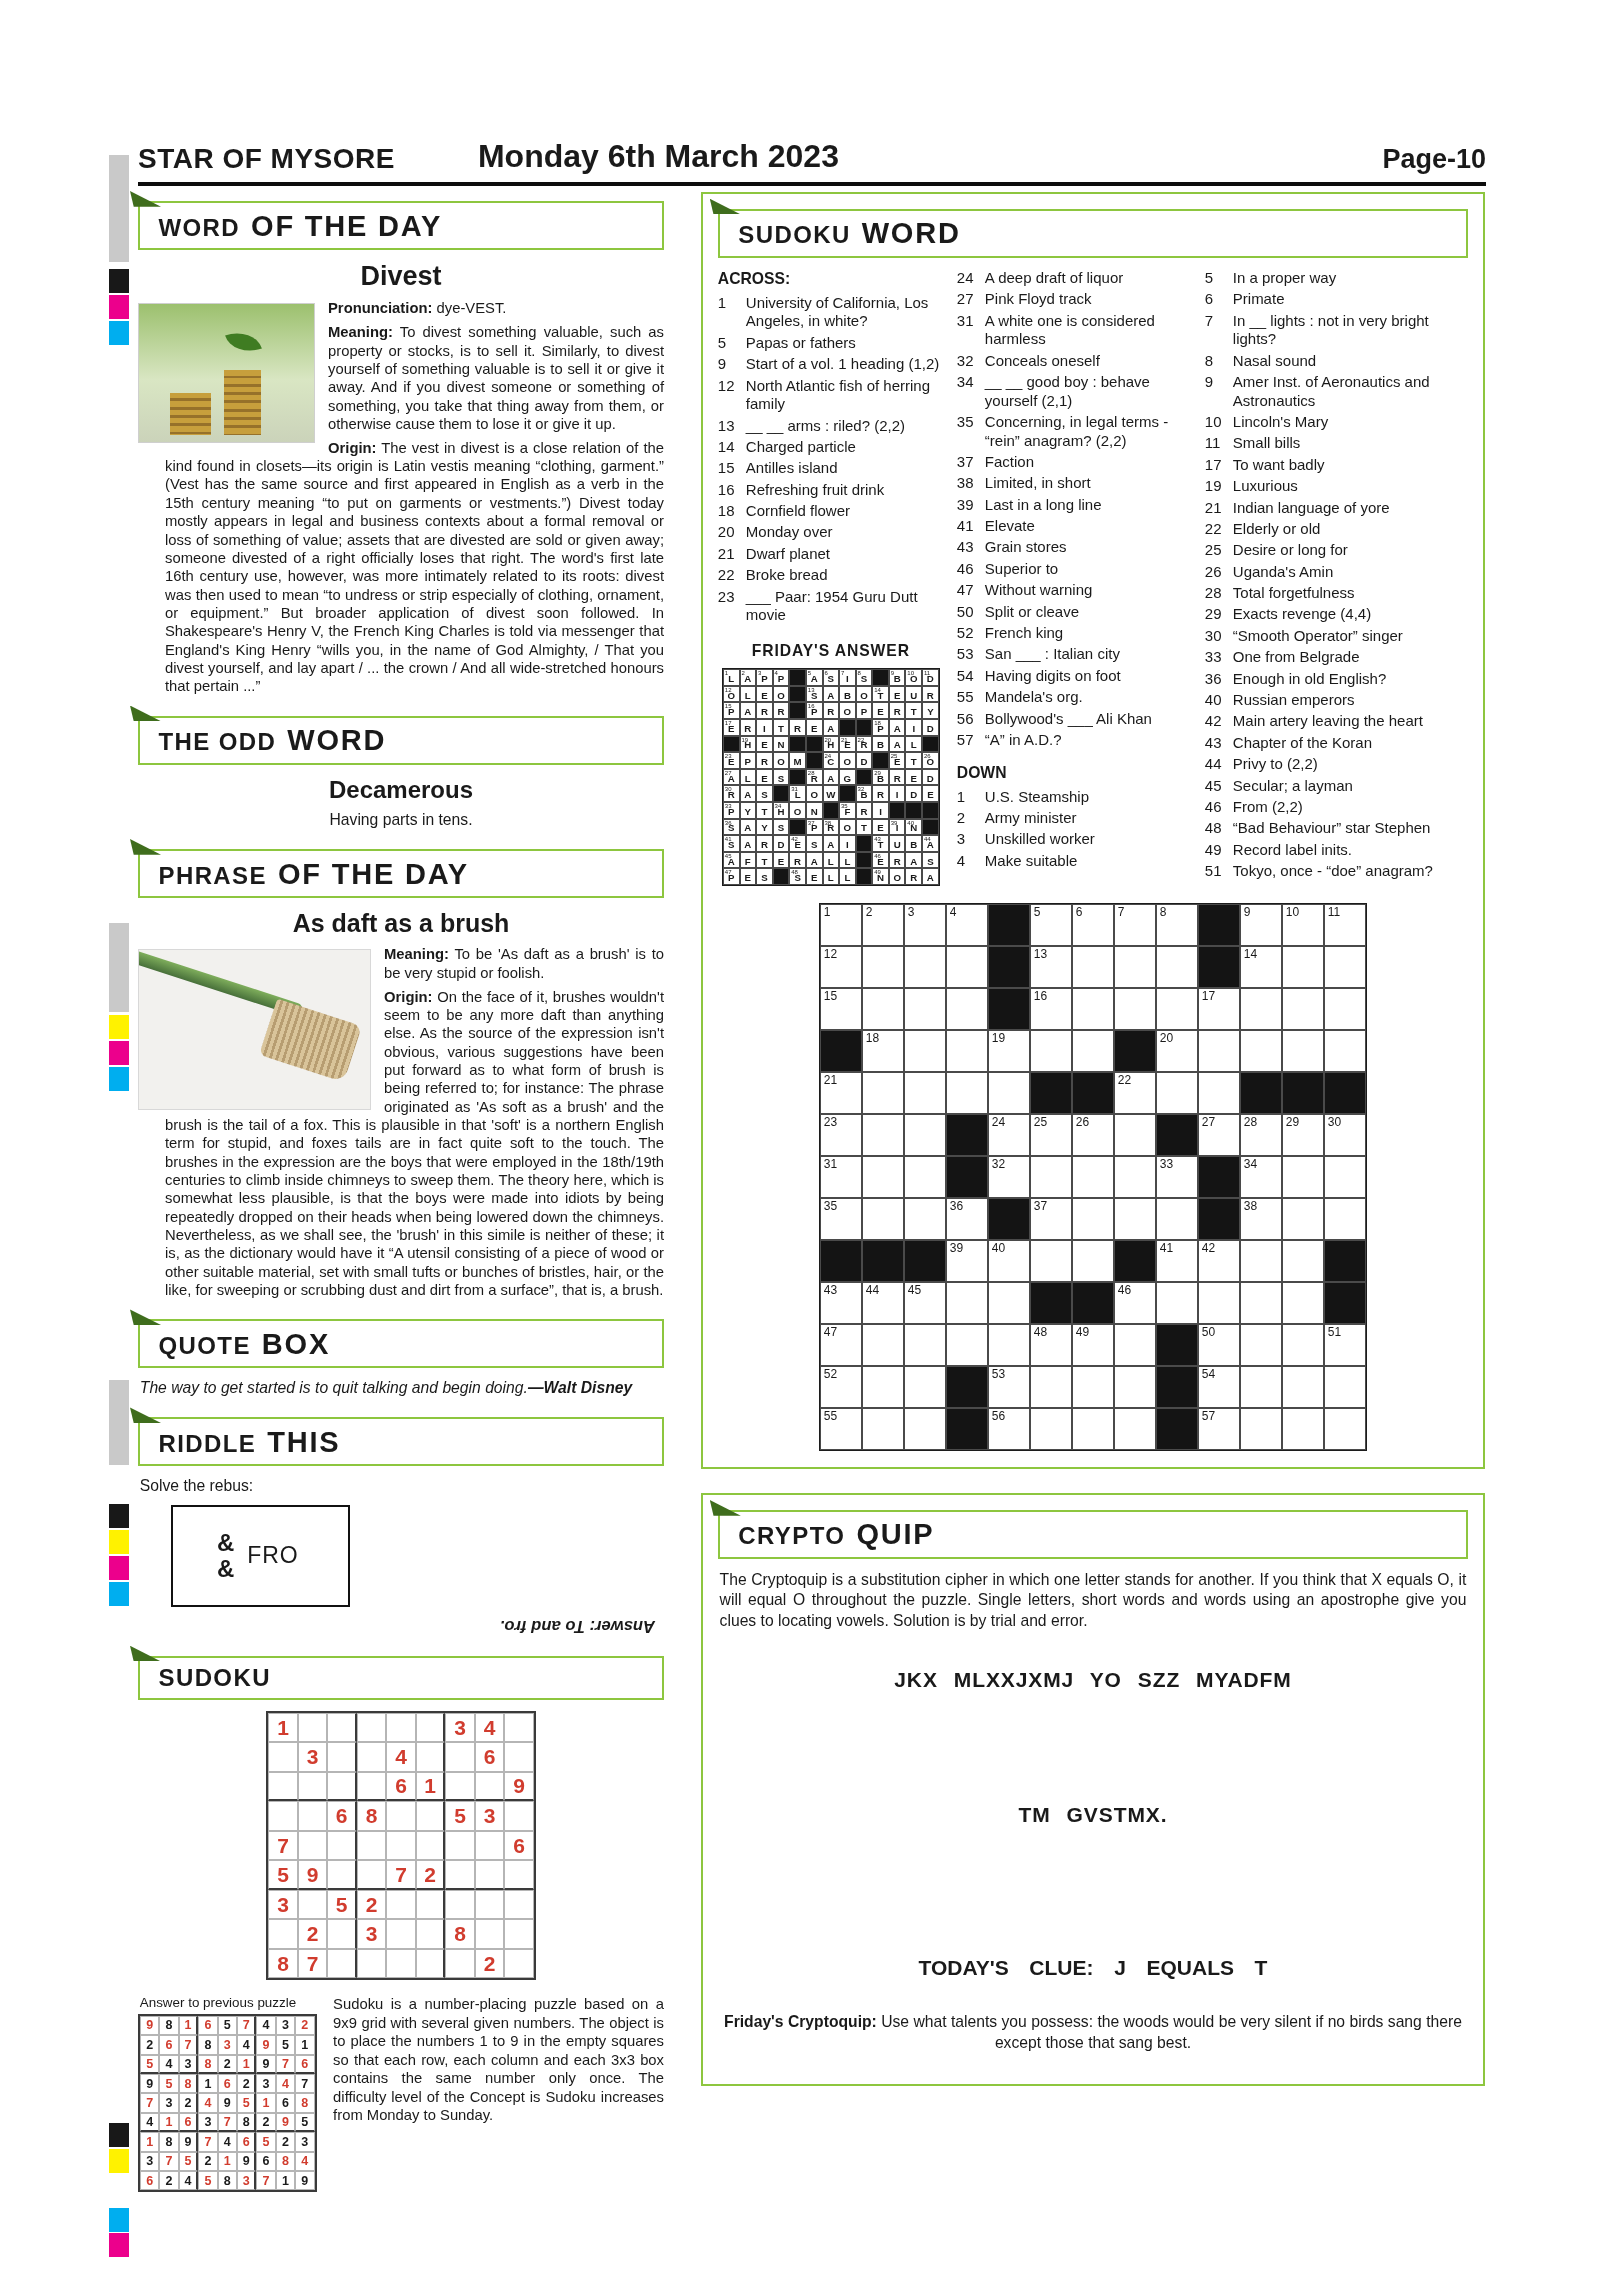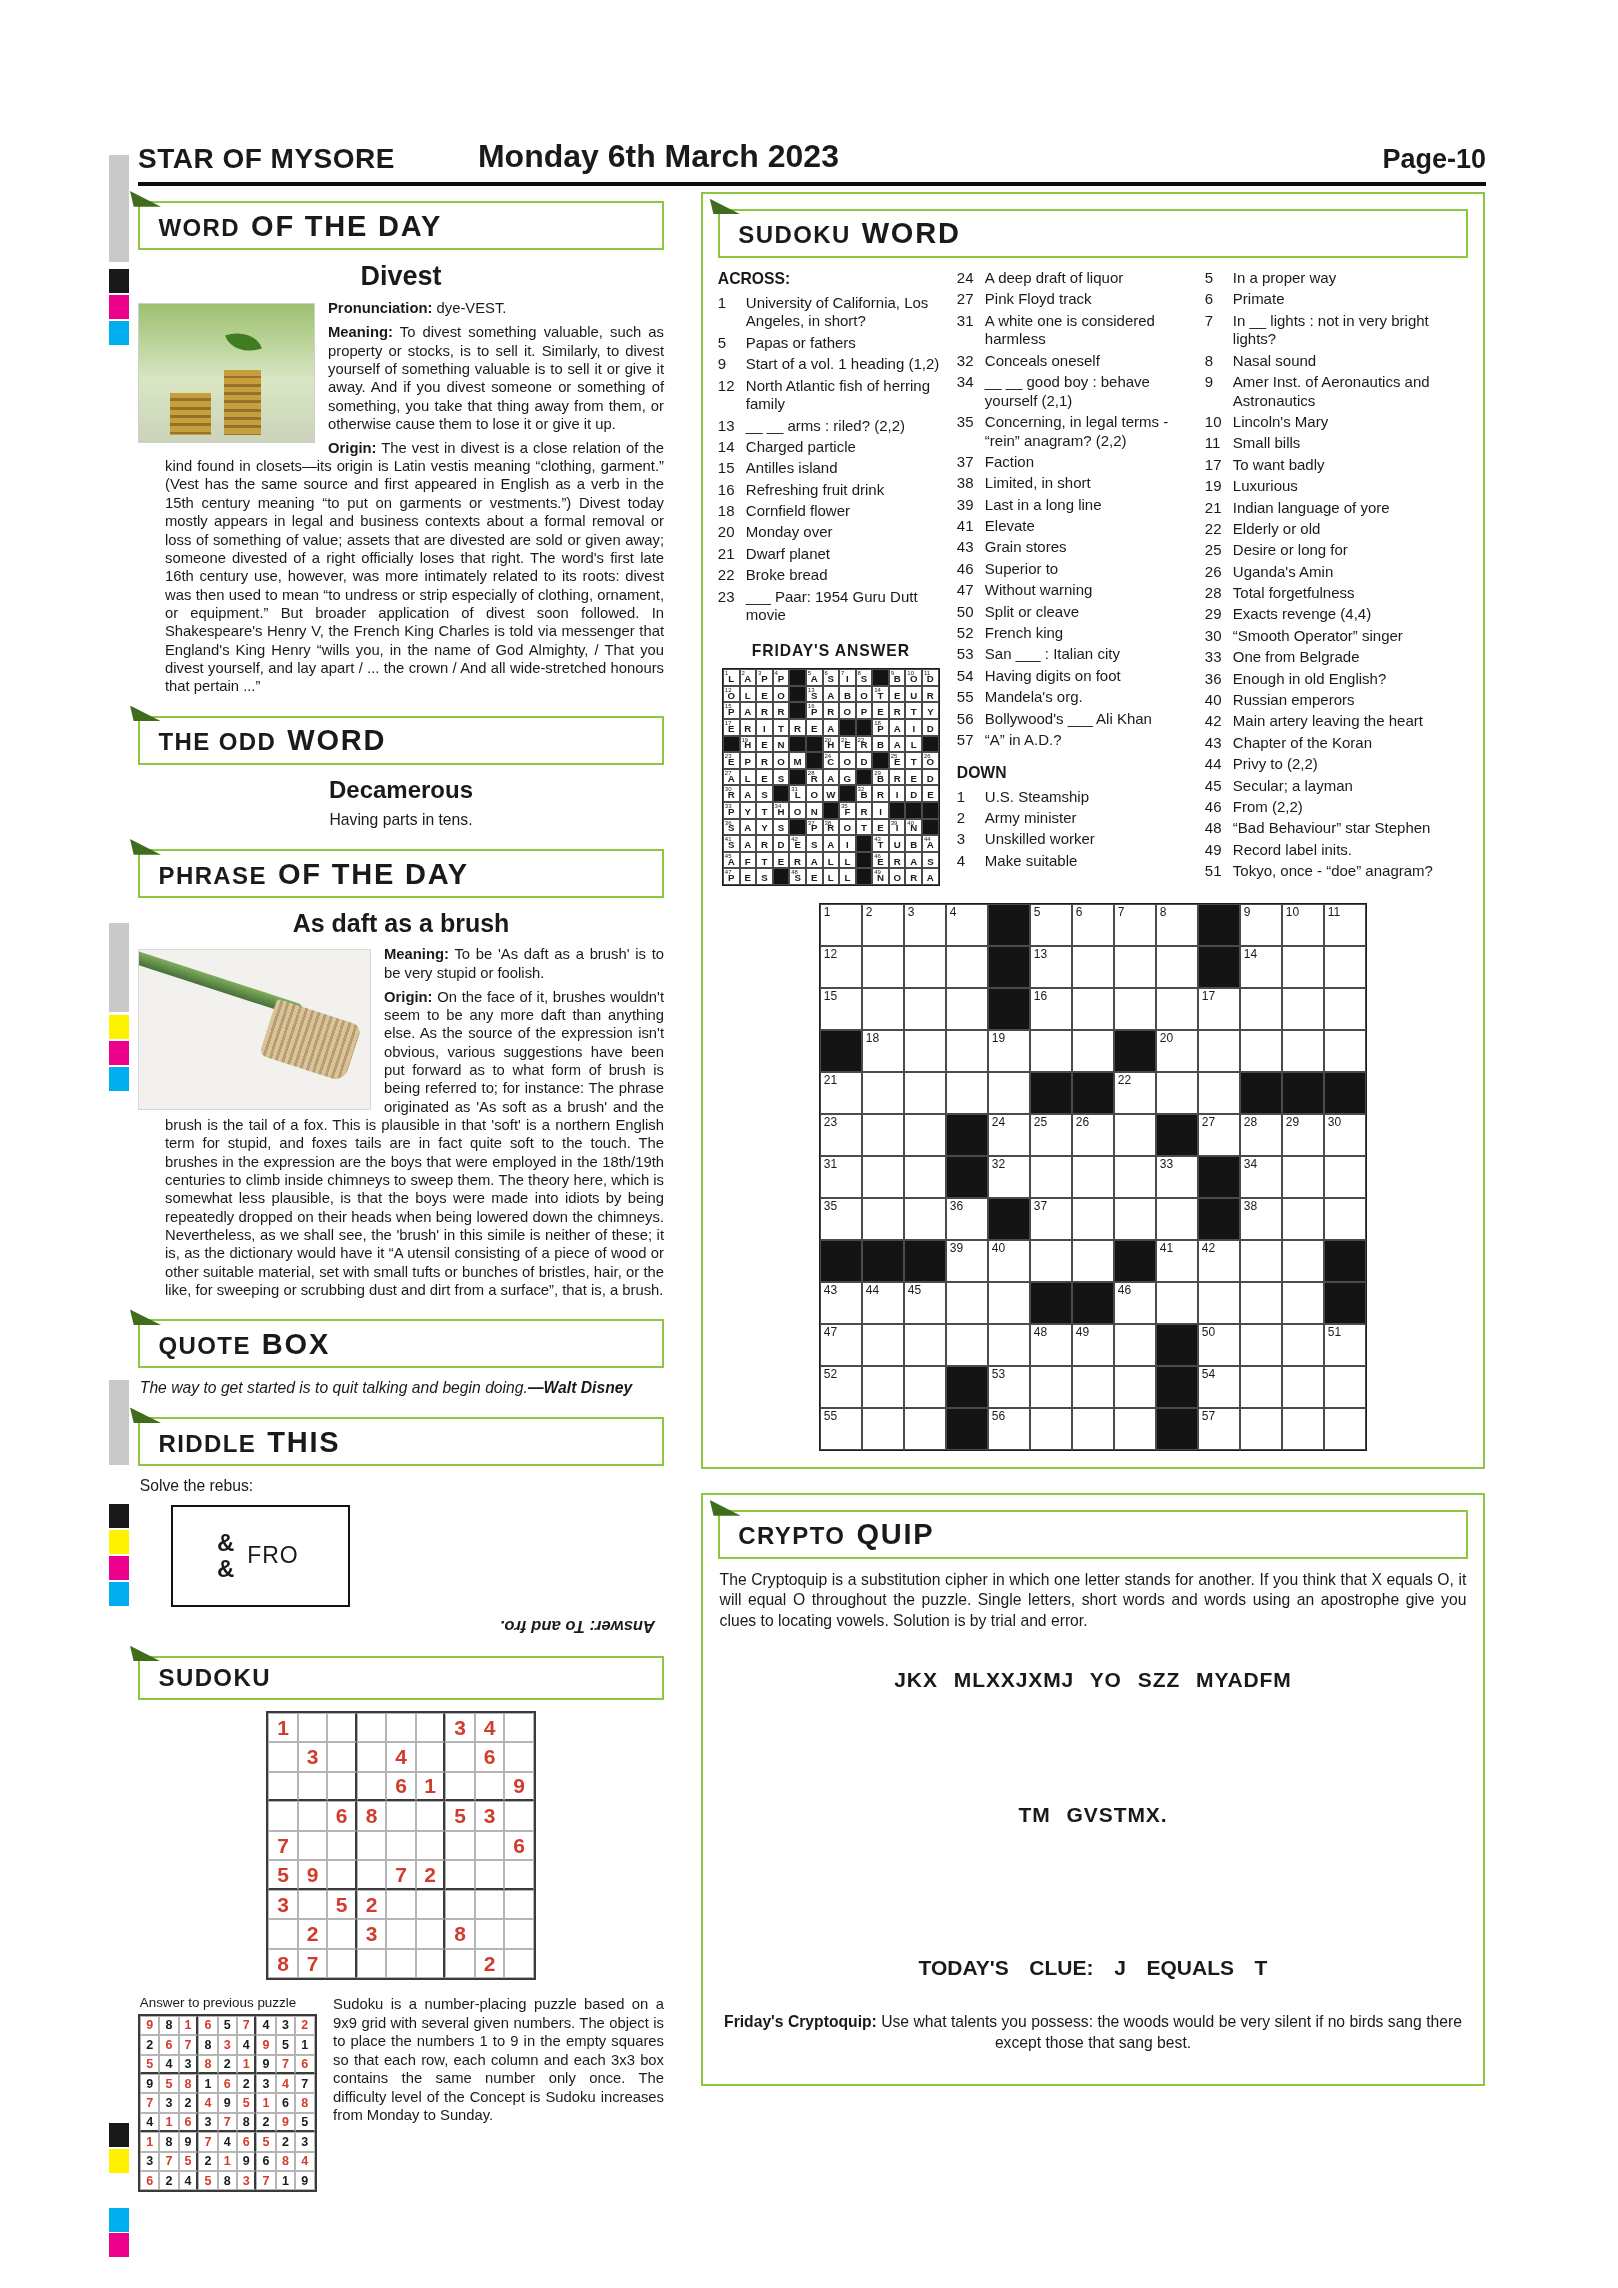--- a/index.html
+++ b/index.html
@@ -425,21 +425,21 @@
         <span class="sec-bold">SUDOKU</span>
         <span class="sec-light">WORD</span>
       </div>
 
       <div class="clues-row">
         <div class="clue-col c1">
           <div class="clue-label">ACROSS:</div>
           <div id="across-col1">
               <div class="clue">
                 <span class="cn">1</span>
-                <span class="ct">University of California, Los Angeles, in short?</span>
+                <span class="ct">University of California, Los Angeles, in white?</span>
               </div>
               <div class="clue">
                 <span class="cn">5</span>
                 <span class="ct">Papas or fathers</span>
               </div>
               <div class="clue">
                 <span class="cn">9</span>
                 <span class="ct">Start of a vol. 1 heading (1,2)</span>
               </div>
               <div class="clue">

